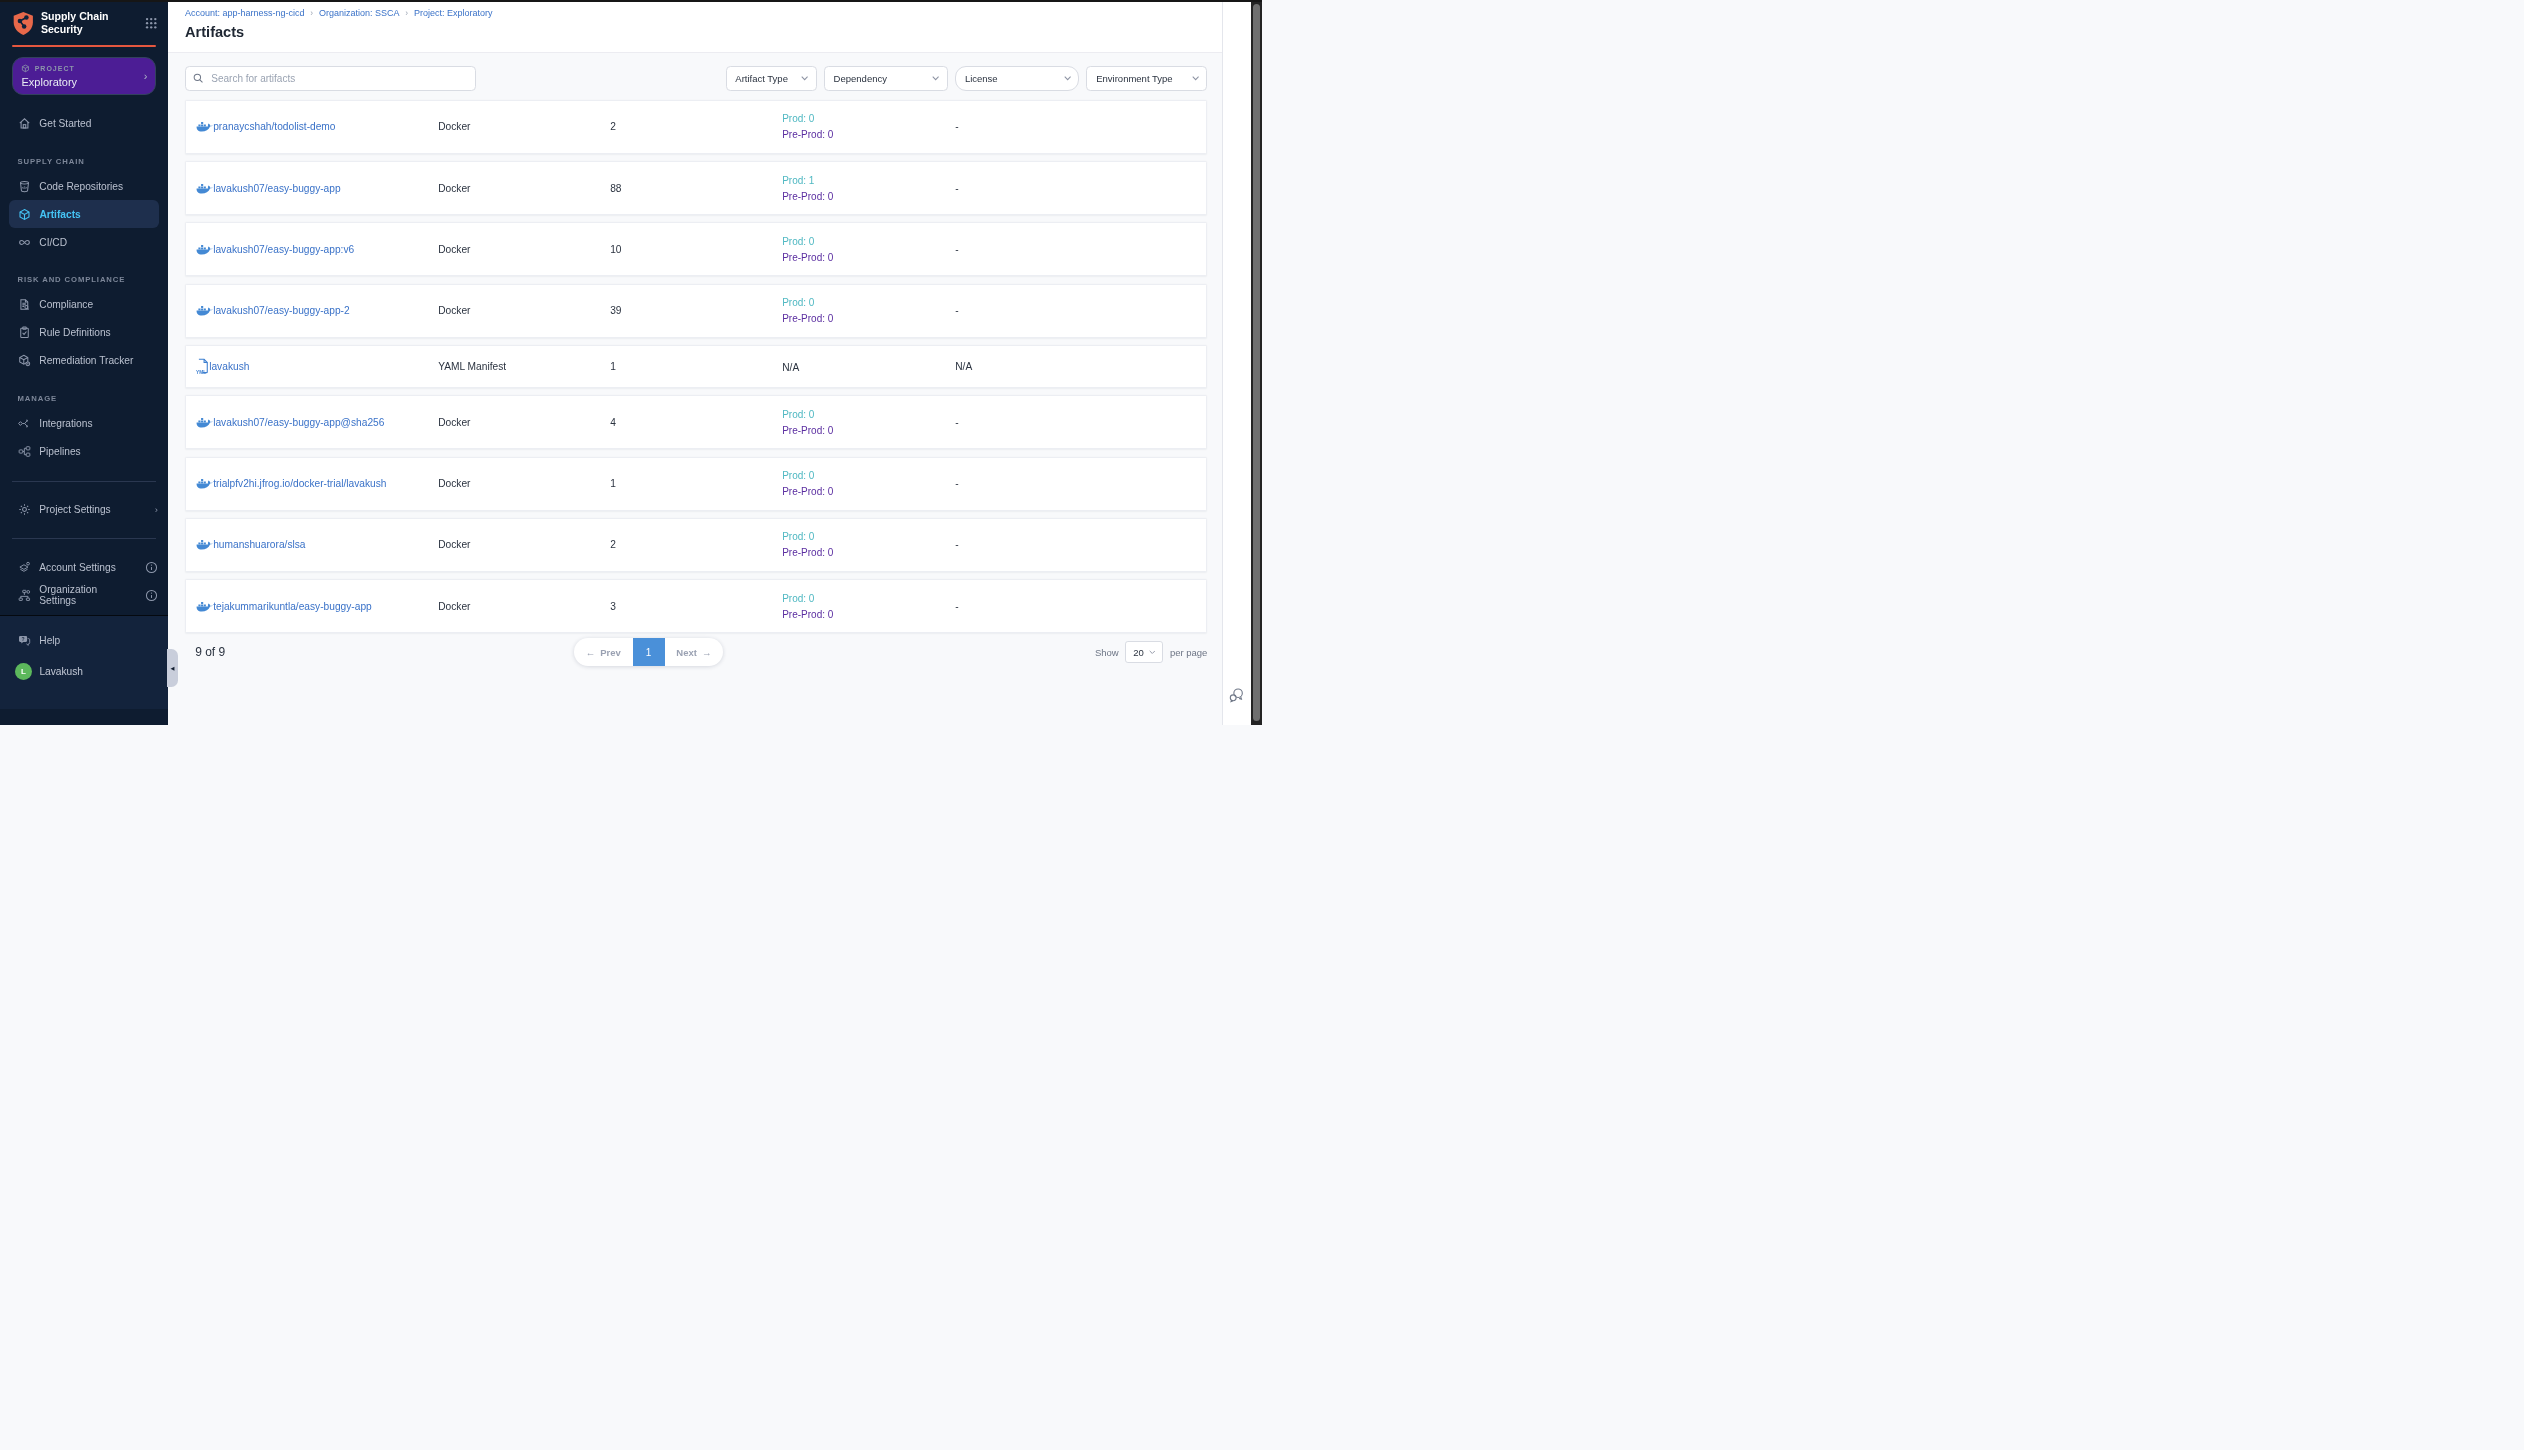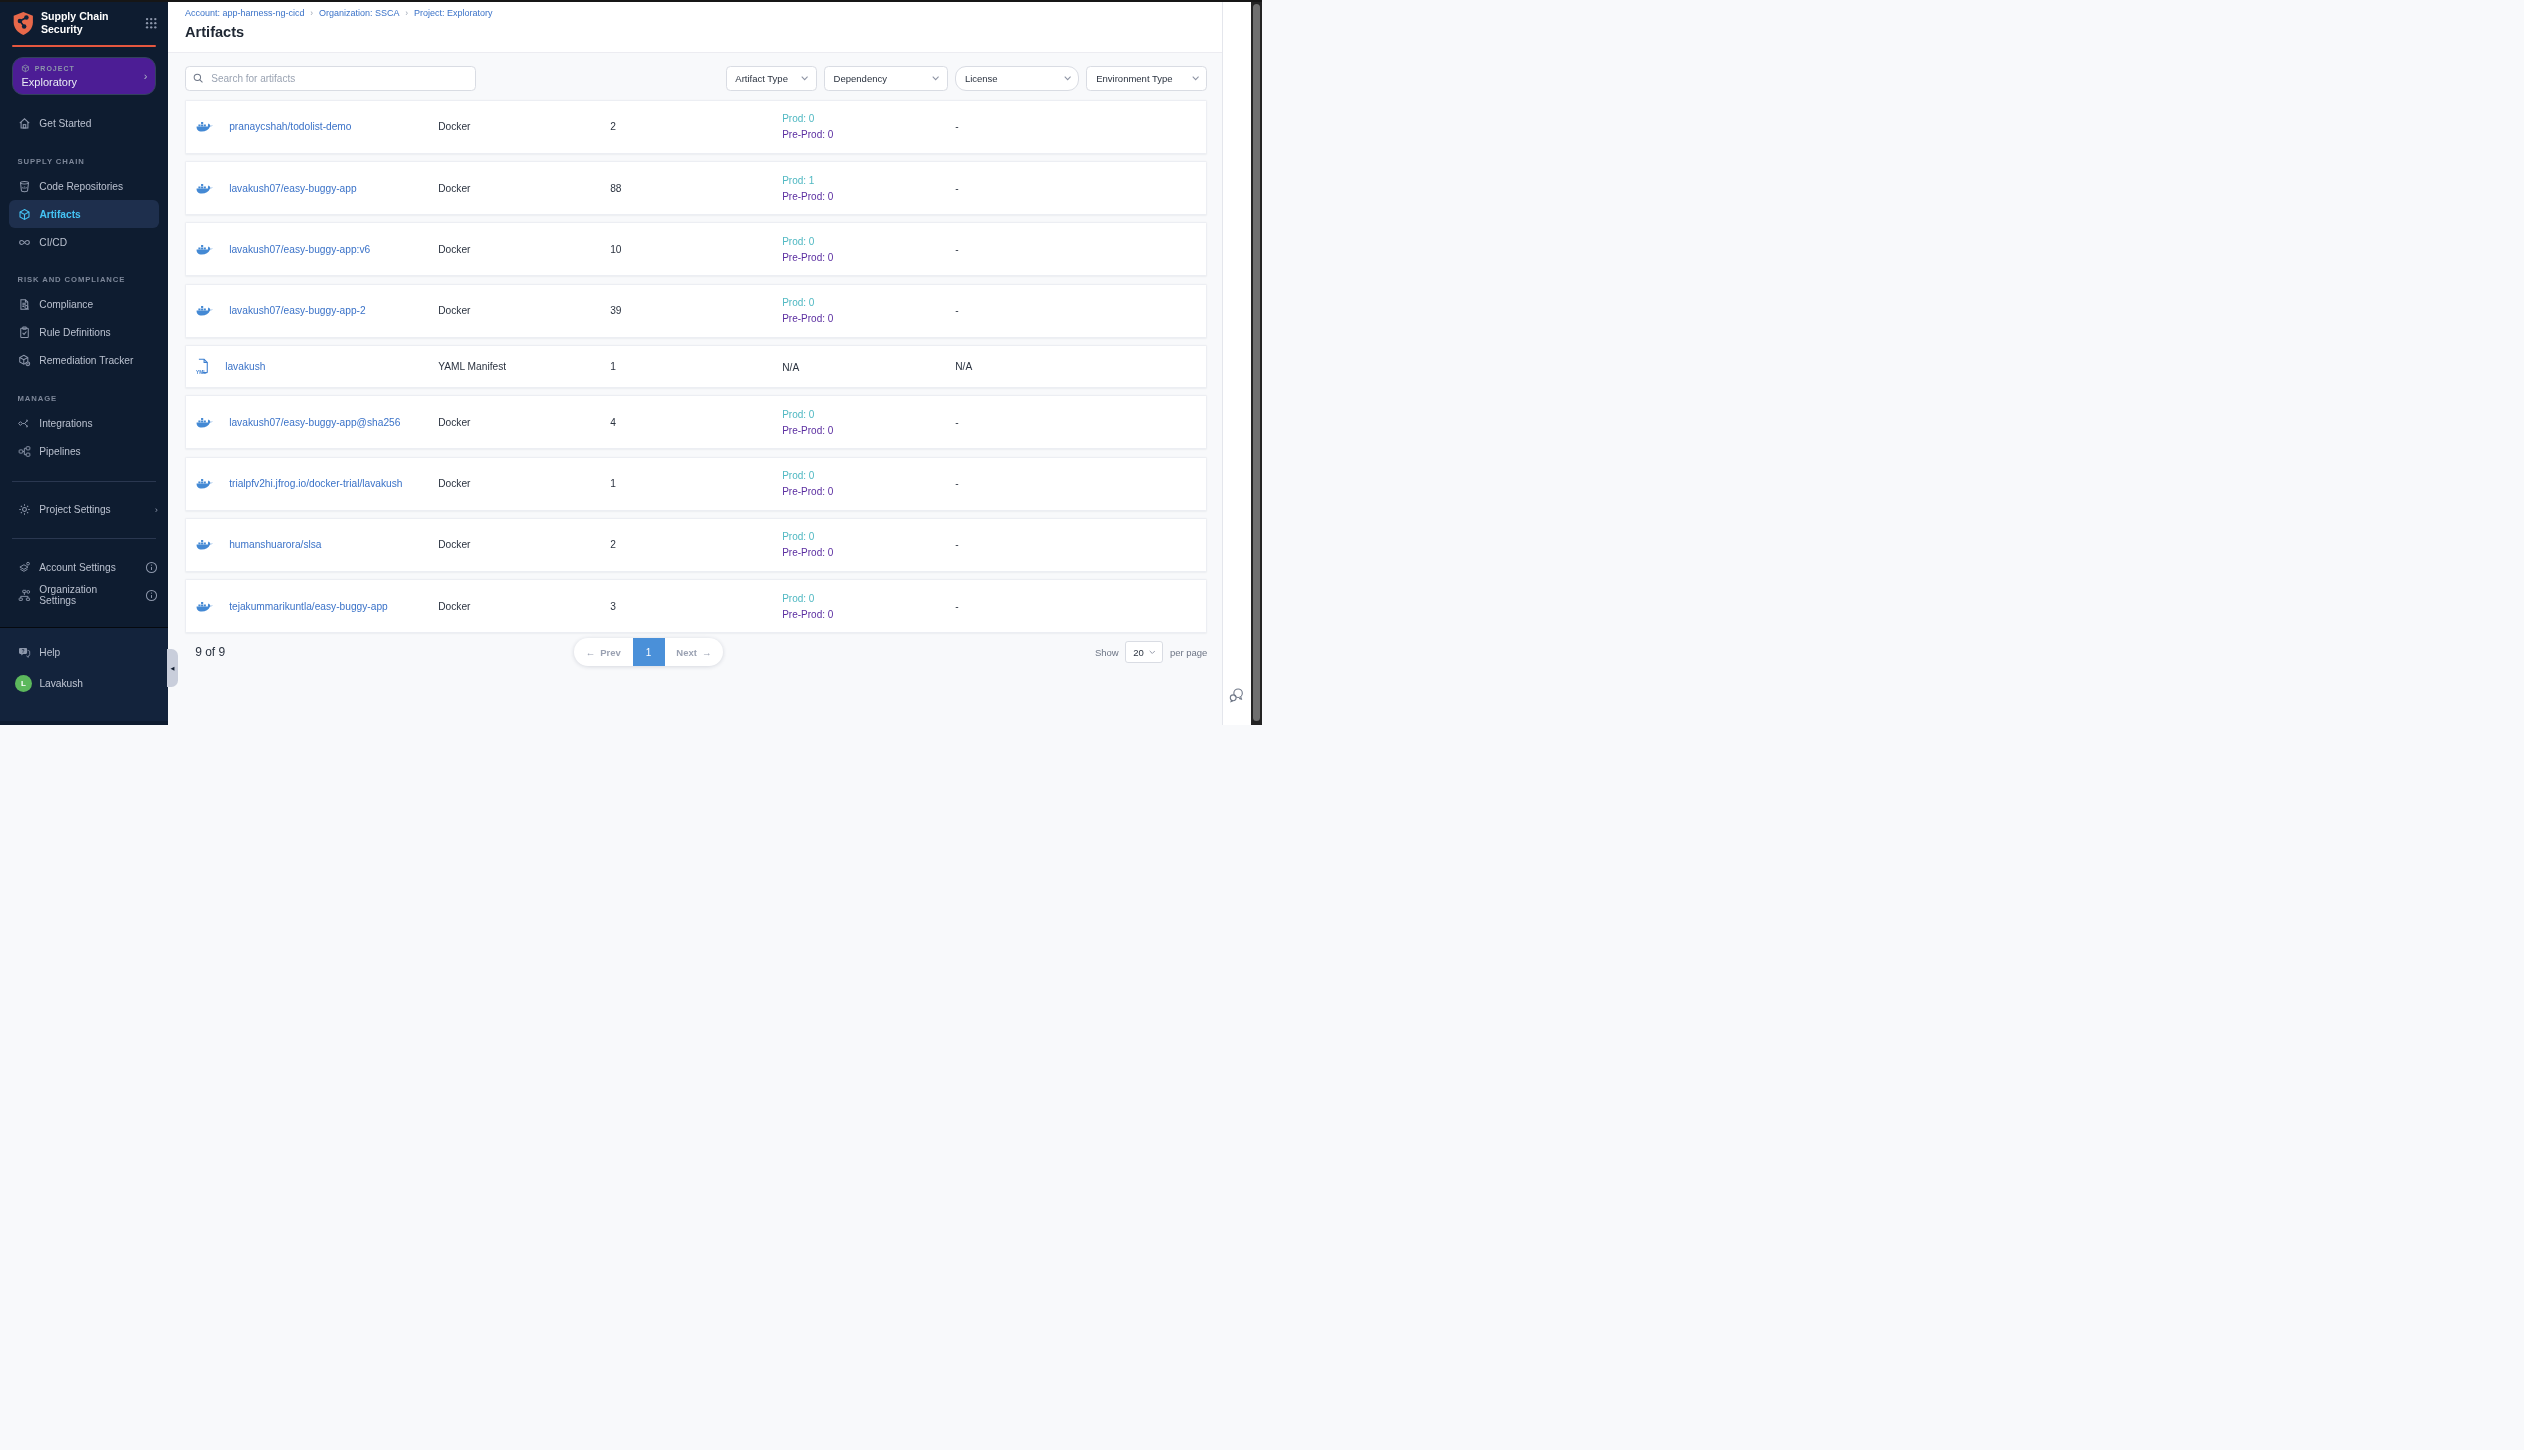--- a/index.html
+++ b/index.html
@@ -38,21 +38,21 @@
   .nav-section { font-size:7.7px; font-weight:bold; letter-spacing:0.9px; color:#7d8799;
     padding:19px 0 6.6px 17.5px; }
   .chev-right { margin-left:auto; color:#8d97ab; font-size:9.5px; }
   .info-ic { margin-left:auto; width:11px; height:11px; color:#8d97ab; }
   .side-divider { height:0.7px; background:#2a3750; margin:0 11.7px; }
   .sd1 { margin-top:16px; }
   .ps { margin-top:13px; }
   .sd2 { margin-top:14.6px; }
   .acct { margin-top:14.6px; }
 
-  .side-dock { position:absolute; left:0; right:0; bottom:4px; height:94px; background:#13233c;
+  .side-dock { position:absolute; left:0; right:0; bottom:16px; height:94px; background:#13233c;
     border-top:0.7px solid #05090f; padding-top:10.2px; }
   .user-row { display:flex; align-items:center; gap:7.3px; padding:8.8px 10.2px 0 14.6px; cursor:pointer; }
   .avatar { width:17.5px; height:17.5px; border-radius:50%; background:var(--avatar-green); color:#fff;
     font-size:8px; font-weight:bold; display:flex; align-items:center; justify-content:center; flex:none; }
   .user-name { font-size:10.2px; color:#c3c9d6; }
   .collapse-handle { position:absolute; right:-9.5px; top:649px; width:10.2px; height:38px;
     background:#c9cedb; border-radius:0 6.6px 6.6px 0; display:flex; align-items:center; justify-content:center;
     z-index:40; cursor:pointer; font-size:5.1px; color:#121d30; }
 
   
@@ -90,21 +90,21 @@
   .col5 { flex:1; min-width:0; }
   .sort-ic { display:inline-flex; flex-direction:column; gap:1.5px; margin-left:5.1px; }
   .sort-ic i { display:block; width:0; height:0; border-left:2.9px solid transparent; border-right:2.9px solid transparent; }
   .sort-up { border-bottom:3.7px solid #8d93a3; }
   .sort-down { border-top:3.7px solid #8d93a3; }
 
   .rows { margin-top:8.8px; display:flex; flex-direction:column; gap:7.3px; }
   .row { background:#fff; border:0.7px solid #eceef3; border-radius:1.5px; height:54px;
     display:flex; align-items:center; padding-left:10.2px; box-shadow:0 0.7px 1.5px rgba(20,30,60,.05); }
   .row.compact { height:43px; }
-  .c-name { display:flex; align-items:center; gap:16px; padding-right:10.2px; }
+  .c-name { display:flex; align-items:center; gap:0; padding-right:10.2px; }
   .ic-docker { width:17px; height:13px; color:var(--docker-blue); flex:none; display:flex; }
   .ic-docker svg { width:17px; height:13px; }
   .ic-yaml { width:13px; height:17px; color:#3d7fd0; flex:none; display:flex; }
   .ic-yaml svg { width:13px; height:17px; }
   .name-link { color:var(--link-blue); font-size:10.2px; cursor:pointer; white-space:nowrap;
     overflow:hidden; text-overflow:ellipsis; }
   .c-type,.c-digests,.c-vuln,.env-na { font-size:10.2px; color:#2b3340; }
   .env-prod { display:block; color:var(--prod-teal); font-size:10px; cursor:pointer; }
   .env-preprod { display:block; color:var(--preprod-purple); font-size:10px; margin-top:5.1px; cursor:pointer; }
 

